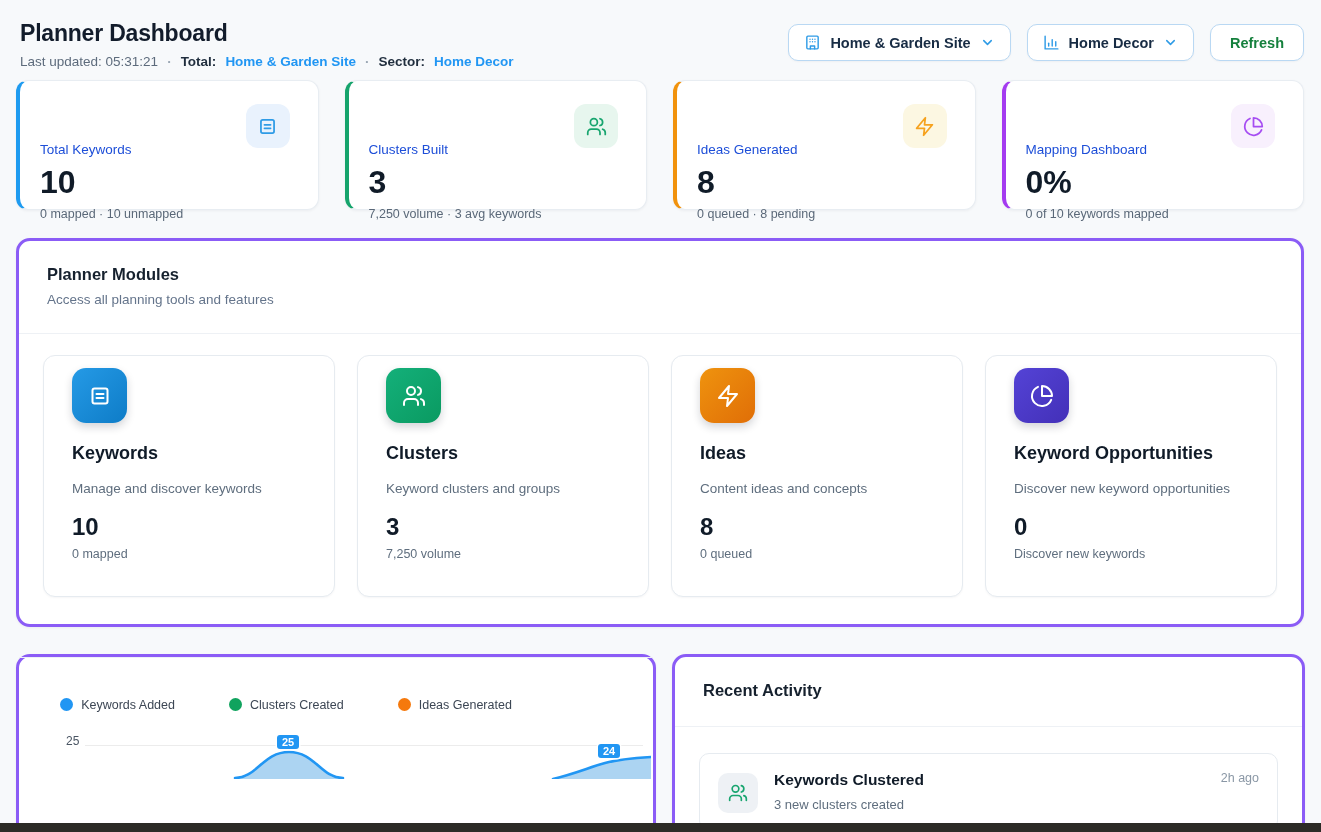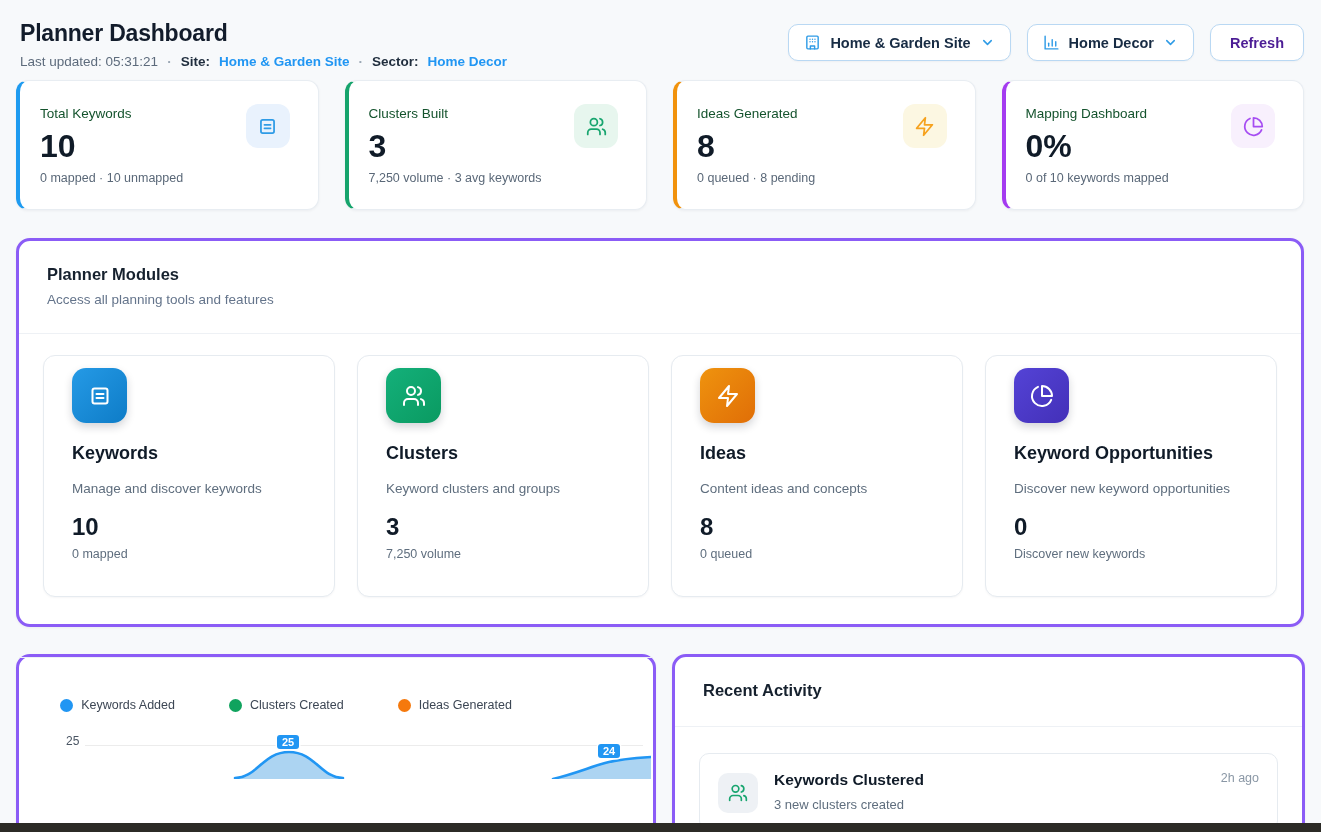--- a/index.html
+++ b/index.html
@@ -16,28 +16,28 @@
   .meta-label { color:#1f2d3d; font-weight:700; }
   .meta-link { font-weight:700; cursor:pointer; }
   .header-actions { display:flex; gap:16px; margin-top:4px; }
   .selector-btn, .refresh-btn {
     height:37px; background:#fff; border:1px solid #b9d8f3; border-radius:10px;
     display:flex; align-items:center; gap:9px; padding:0 15px; cursor:pointer;
     font-family:"Liberation Sans", sans-serif; font-size:14.5px; font-weight:700; color:#182c44;
     box-shadow:0 1px 2px rgba(16,24,40,.04);
   }
   .selector-btn svg { color:#2e9be6; }
-  .refresh-btn { color:#4c1d95; padding:0 19px; }
+  .refresh-btn { color:#15803d; padding:0 19px; }
   
   .stats-row { display:grid; grid-template-columns:repeat(4,1fr); gap:26px; margin:11px 17px 0 16px; }
   .stat-card {
     position:relative; background:#fff; border:1px solid #e8edf2; border-left-width:4px; border-left-style:solid;
     border-radius:12px; height:130px; padding:25px 18px 0 20px; box-shadow:0 1px 3px rgba(16,24,40,.05);
   }
-  .stat-label { font-size:13.5px; color:#14532d; }
+  .stat-label { font-size:13.5px; color:#1d4ed8;margin-top:36px; }
   .stat-value { font-size:32px; font-weight:800; color:#101b28; margin-top:9px; line-height:1; }
   .stat-sub { font-size:12.5px; color:#5a6878; margin-top:9px; }
   .stat-icon-tile {
     position:absolute; top:23px; right:28px; width:44px; height:44px; border-radius:12px;
     display:flex; align-items:center; justify-content:center;
   }
   
   .panel {
     background:#fff; border:3px solid #8b5cf6; border-radius:14px; box-shadow:0 1px 3px rgba(16,24,40,.05);
   }
@@ -59,21 +59,21 @@
   }
   .module-title { margin-top:20px; font-size:18px; font-weight:800; color:#101b28; }
   .module-desc { margin-top:17px; font-size:13.5px; color:#5f6e7e; }
   .module-value { margin-top:19px; font-size:24px; font-weight:800; color:#101b28; line-height:1; }
   .module-sub { margin-top:8px; font-size:12.5px; color:#5f6e7e; }
   
   .bottom-row { display:grid; grid-template-columns:640px 633px; gap:16px; margin:27px 17px 0 16px; }
   .bottom-card { height:280px; }
   .pa-body { position:relative; height:160px; }
   .legend { display:flex; justify-content:center; gap:22px; padding-top:40px; transform:translateX(-66px); }
-  .legend-item { display:flex; align-items:flex-end; gap:8px; font-size:12.5px; color:#3c4654;margin-left:32px; }
+  .legend-item { display:flex; align-items:flex-start; gap:8px; font-size:12.5px; color:#3c4654;margin-left:32px; }
   .legend-dot { width:13px; height:13px; border-radius:50%; }
   .y-tick { position:absolute; left:47px; top:76px; font-size:12px; color:#4a5563; }
   .gridline { position:absolute; left:66px; right:10px; top:87px; border-top:1px solid #ececec; }
   .chart-svg { position:absolute; left:66px; top:71px; }
   .point-badge {
     position:absolute; background:#2196f3; color:#fff; font-size:11px; font-weight:700;
     padding:1px 5px; border-radius:3px; box-shadow:0 0 0 1.5px #ffffff;
   }
   .badge-0 { left:258px; top:77px; }
   .badge-1 { left:579px; top:86px; }
@@ -98,21 +98,21 @@
 <body>
 
 <div class="page" style="background: rgb(247, 249, 251);">
 
   <div class="header">
     <div>
       <div class="page-title">Planner Dashboard</div>
       <div class="meta-row">
         <span>Last updated: 05:31:21</span>
         <span class="meta-sep">·</span>
-        <span class="meta-label">Site:</span>
+        <span class="meta-label">Total:</span>
         <span class="meta-link" style="color: rgb(33, 150, 243);">Home &amp; Garden Site</span>
         <span class="meta-sep">·</span>
         <span class="meta-label">Sector:</span>
         <span class="meta-link" style="color: rgb(33, 150, 243);">Home Decor</span>
       </div>
     </div>
     <div class="header-actions">
       <button class="selector-btn">
         <span style="display:flex">
           <svg width="17" height="17" viewBox="0 0 24 24" fill="none" stroke="currentColor" stroke-width="2" stroke-linecap="round" stroke-linejoin="round">

